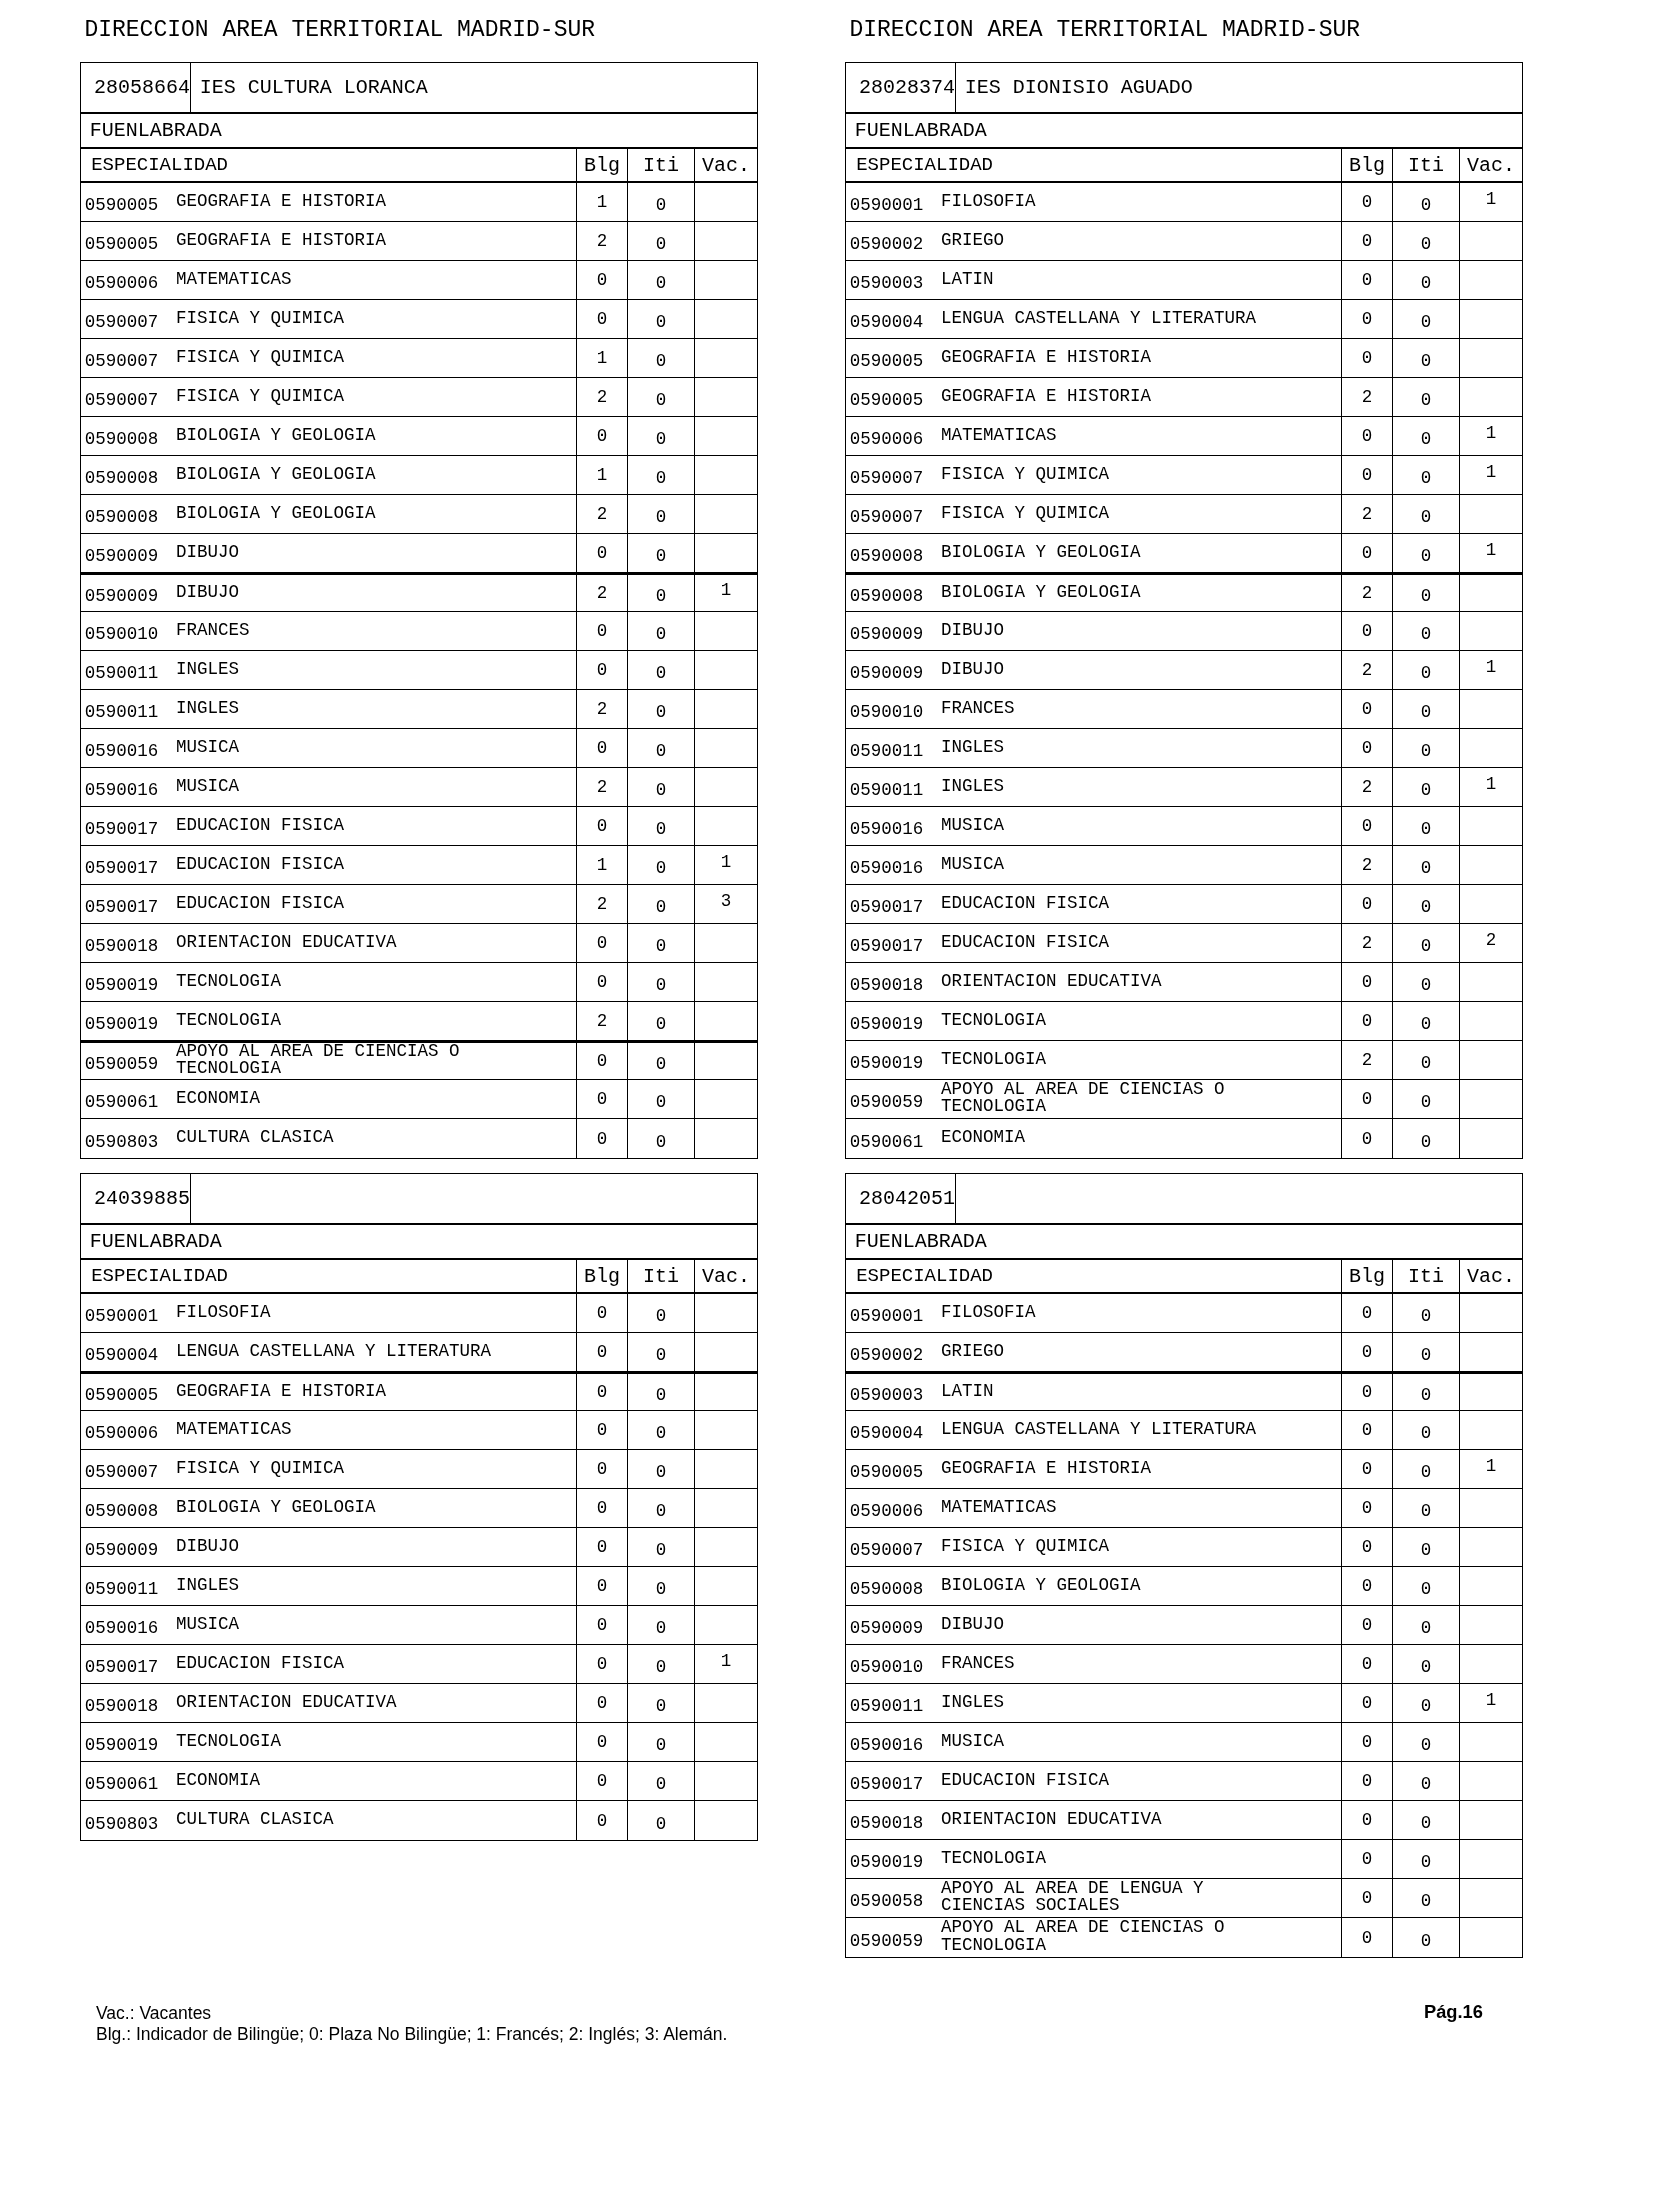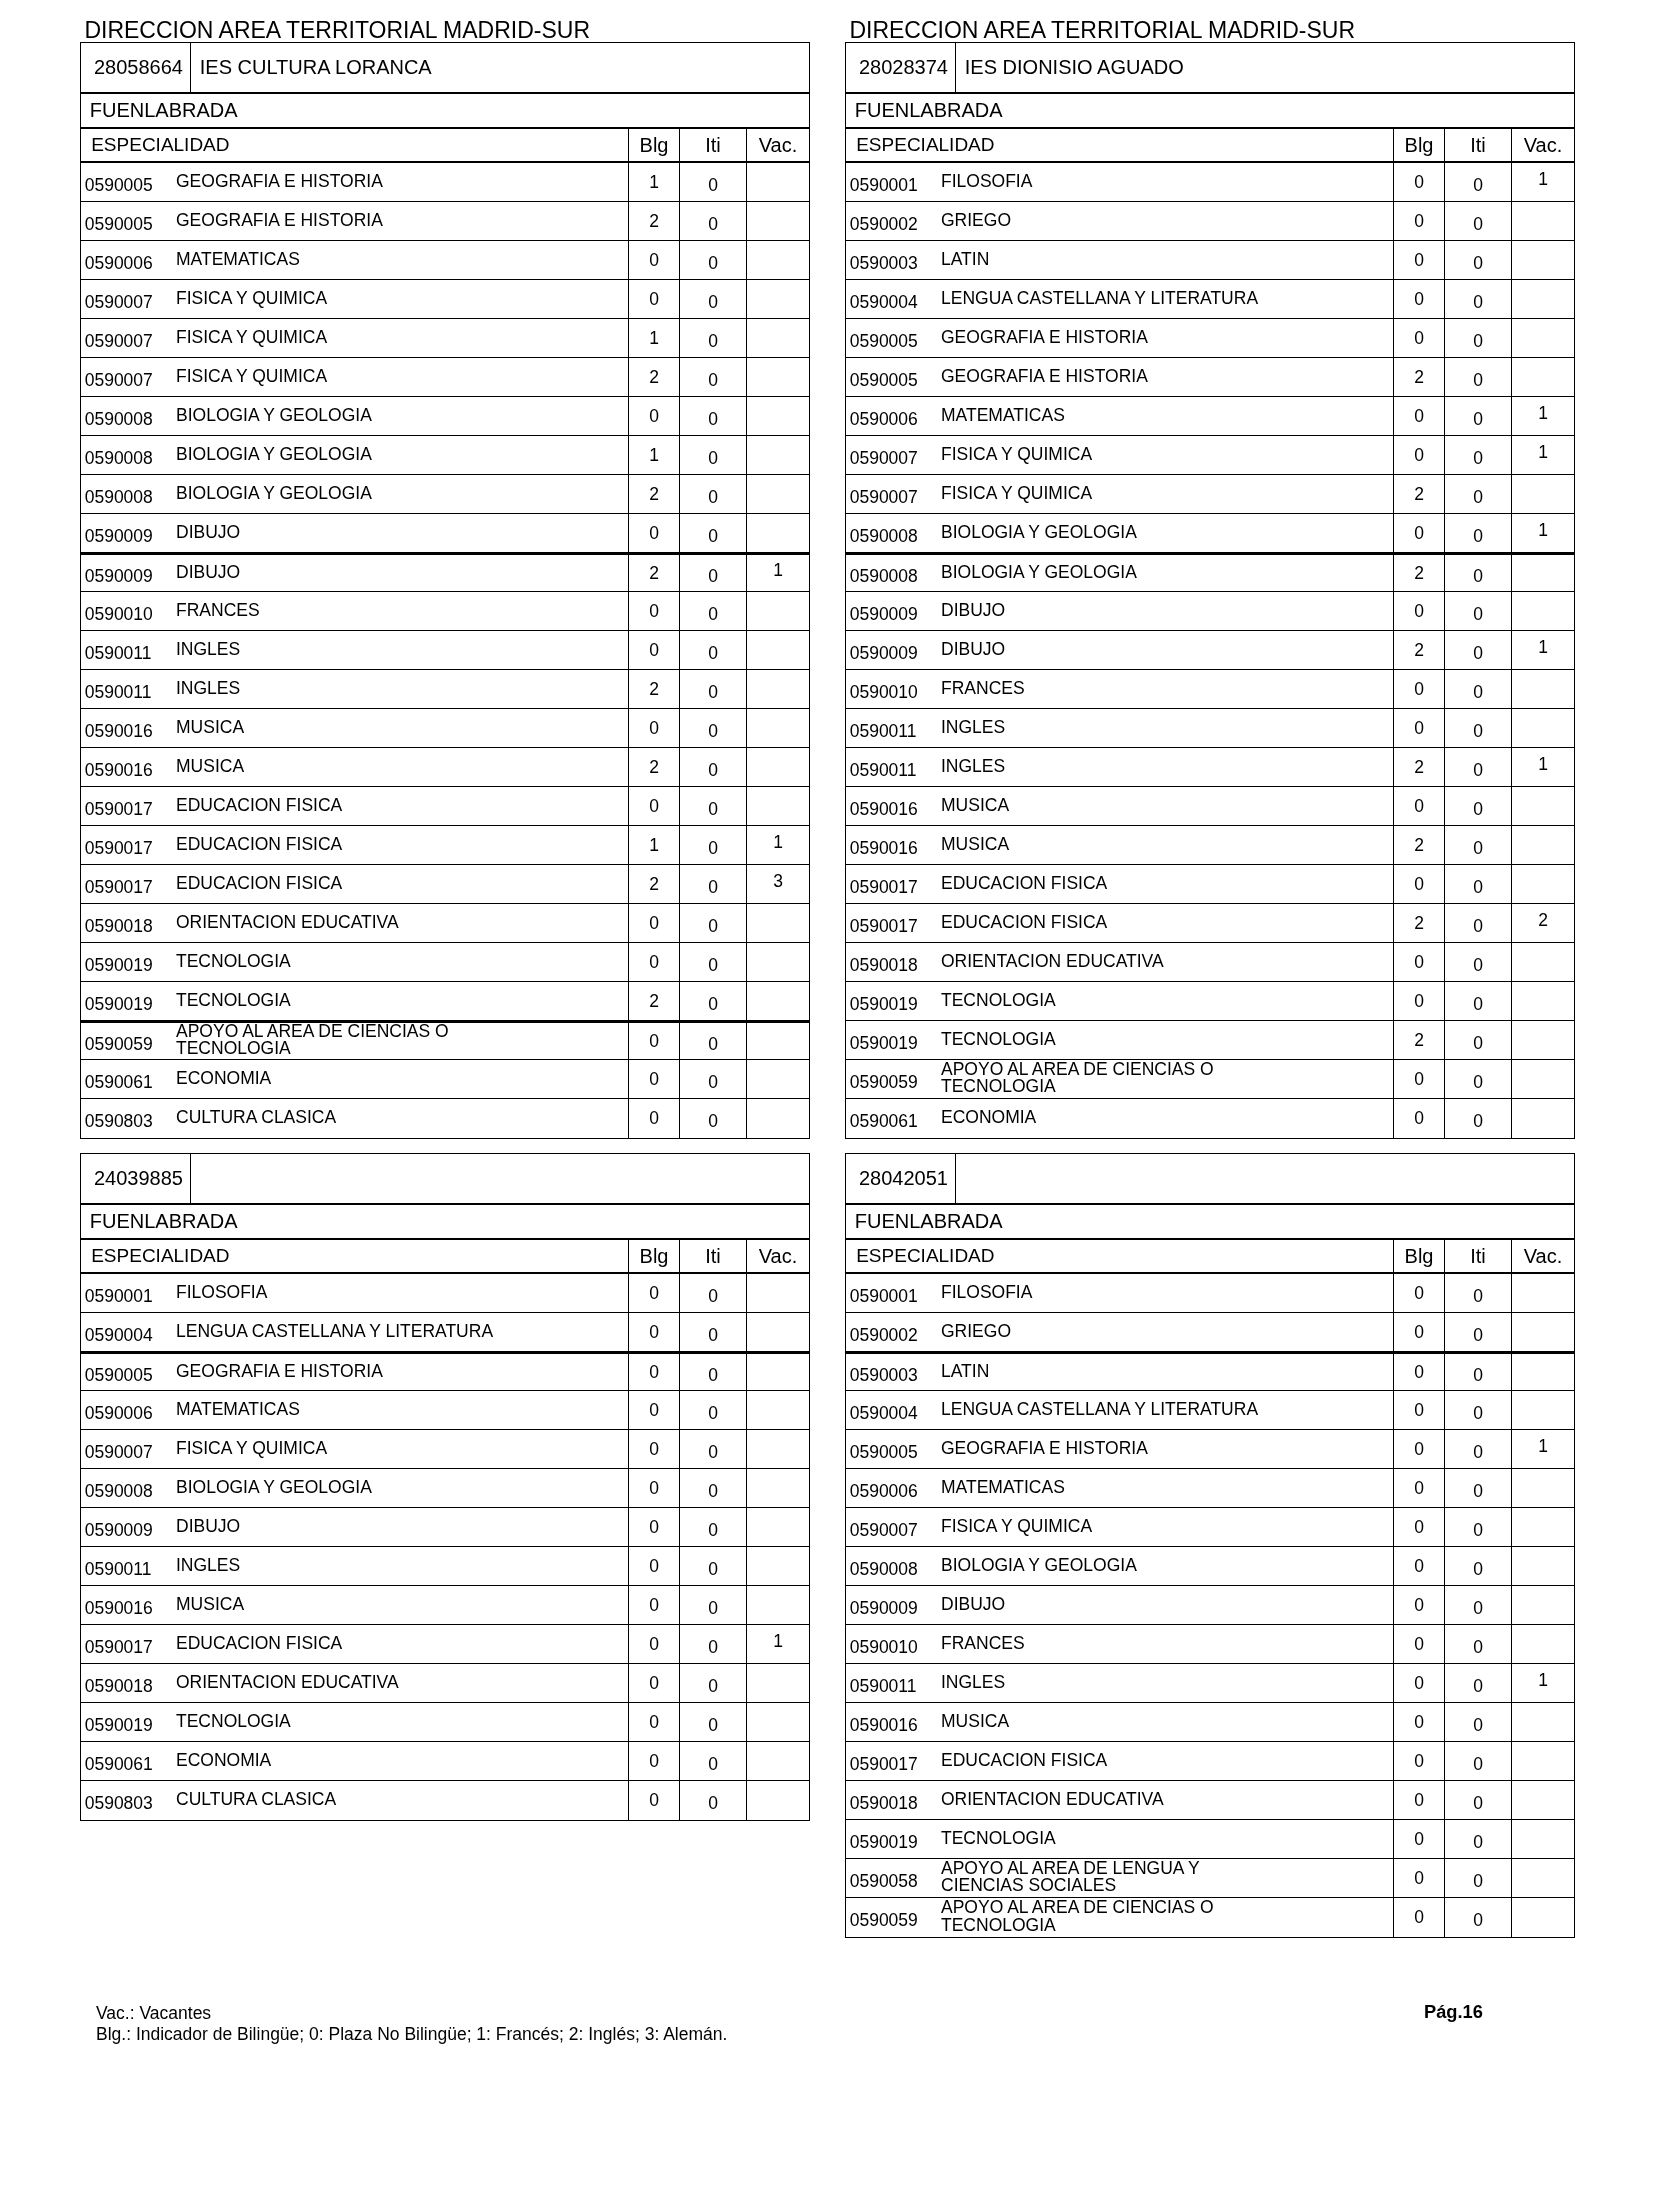--- a/index.html
+++ b/index.html
@@ -6,32 +6,32 @@
   html,body { background:#ffffff; }
   .page {
     position: relative;
     width: 1655px;
     height: 2205px;
     background: #ffffff;
     color: #000000;
     font-family: "Liberation Sans", sans-serif;
     overflow: hidden;
   }
-  .col { position: absolute; top: 0; width: 730px; }
+  .col { position: absolute; top: 0; width: 678px; font-family: Liberation Mono, monospace; }
   #col-left  { left: 80px; }
   #col-right { left: 845px; }
 
   .page-title {
     margin: 19px 0 0 4.4px;
     font-size: 23px;
     line-height: 23.4px;
     white-space: nowrap;
   }
 
-  .tbl { border: 1.5px solid #000; background:#fff; }
+  .tbl { border: 1.5px solid #000; margin-top: 20px; background:#fff; }
   .tbl.second { margin-top: 14px; }
 
   .school-row { display: flex; height: 51px; border-bottom: 2.2px solid #000; align-items: stretch; font-size: 20px; }
   .school-code { width: 110px; padding-left: 13px; display: flex; align-items: center; border-right: 1.5px solid #000; }
   .school-name { flex: 1; display: flex; align-items: center; padding-left: 8.8px; }
 
   .muni-row { height: 35px; display: flex; align-items: center; padding-left: 8.8px; font-size: 20px; border-bottom: 2.2px double #000; }
 
   .head-row { height: 34px; display: flex; align-items: stretch; font-size: 19px; border-bottom: 2.2px double #000; }
   .head-esp { flex: 1; display: flex; align-items: center; padding-left: 10.2px; }

